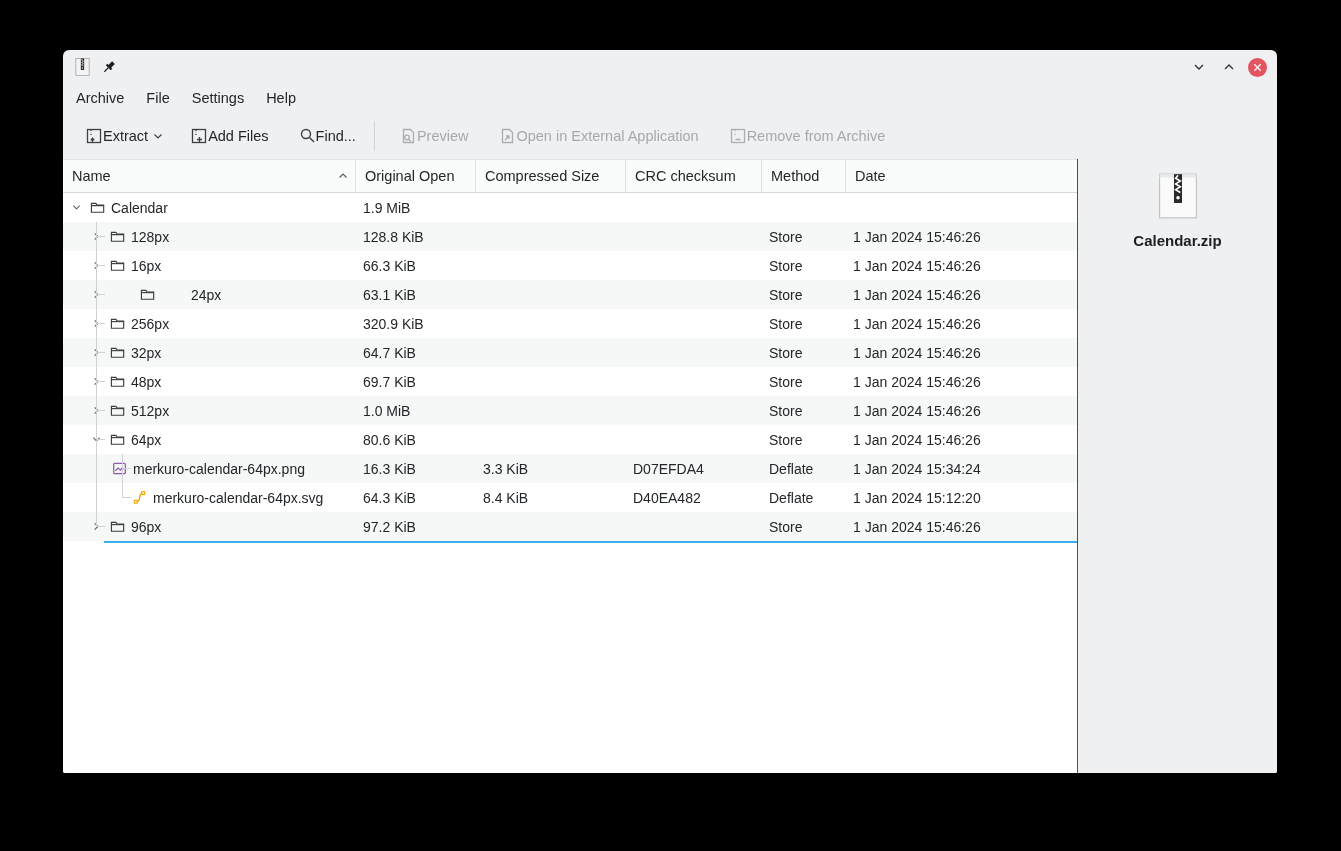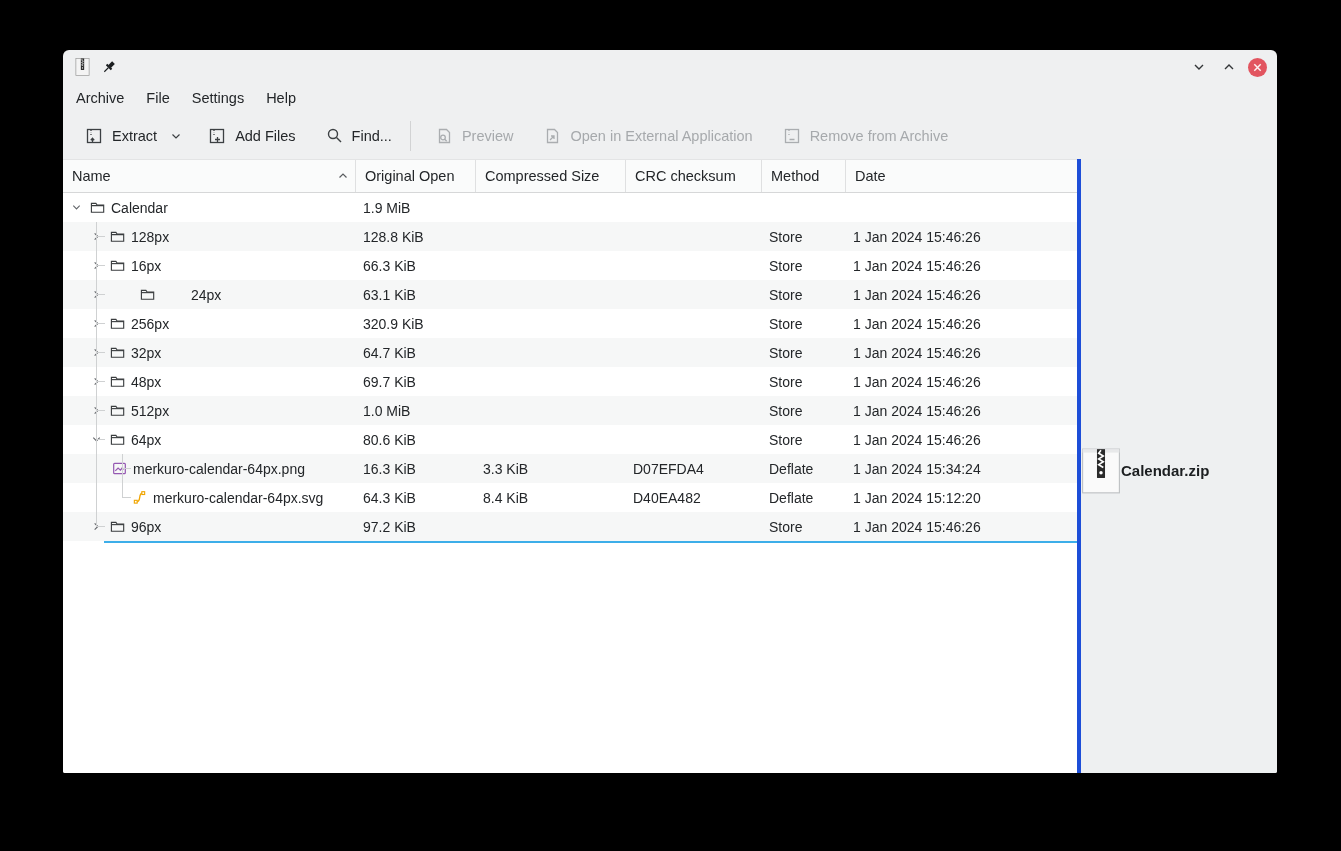--- a/index.html
+++ b/index.html
@@ -16,29 +16,29 @@
   .tb-right { margin-left:auto; display:flex; align-items:center; gap:8px; padding-right:10px; }
   .tb-btn { width:22px; height:22px; display:flex; align-items:center; justify-content:center; cursor:default; }
   .close-btn { width:19px; height:19px; border-radius:50%; background:#e25560; display:flex; align-items:center; justify-content:center; }
 
   
   .menubar { height:28px; display:flex; align-items:center; padding-left:2px; flex:none; }
   .menu-item { padding:4px 11px; font-size:14.5px; }
 
   
   .toolbar { height:47px; display:flex; align-items:center; padding-left:12px; flex:none; }
-  .tool-btn { display:flex; align-items:center; gap:9px; padding:8px 10px; font-size:14.5px; color:#232629; }
+  .tool-btn { display:flex; align-items:center; gap:0; padding:8px 10px; font-size:14.5px; color:#232629; }
   .tool-btn.disabled { color:#a6a9ac; }
   .tool-sep { width:1px; height:30px; background:#d2d3d4; margin:0 14px 0 8px; }
   .tool-icon { display:flex; }
 
   
   .content { flex:1; display:flex; min-height:0; }
   .tree-pane { width:1014px; background:#fff; display:flex; flex-direction:column;text-align:center; }
-  .side-panel { flex:1; background:#eef0f1; border-left:4px solid #1d4ed8; display:flex; flex-direction:row; align-items:center; }
+  .side-panel { flex:1; background:#eef0f1; border-left:1px solid #1d4ed8; display:flex; flex-direction:column; align-items:center; }
 
   
   .grid { display:grid; grid-template-columns:293px 120px 150px 136px 84px 1fr; }
   .thead { height:34px; background:#fafbfb; border-bottom:1px solid #d6d7d8; border-top:1px solid #e3e4e5; flex:none; }
   .th { display:flex; align-items:center; justify-content:space-between; padding:0 6px 0 9px; font-size:14.5px; border-right:1px solid #dfe0e1; height:100%; }
   .th:last-child { border-right:none; }
 
   
   .rows { position:relative; flex:none; }
   .row { height:29px; font-size:14px; }

